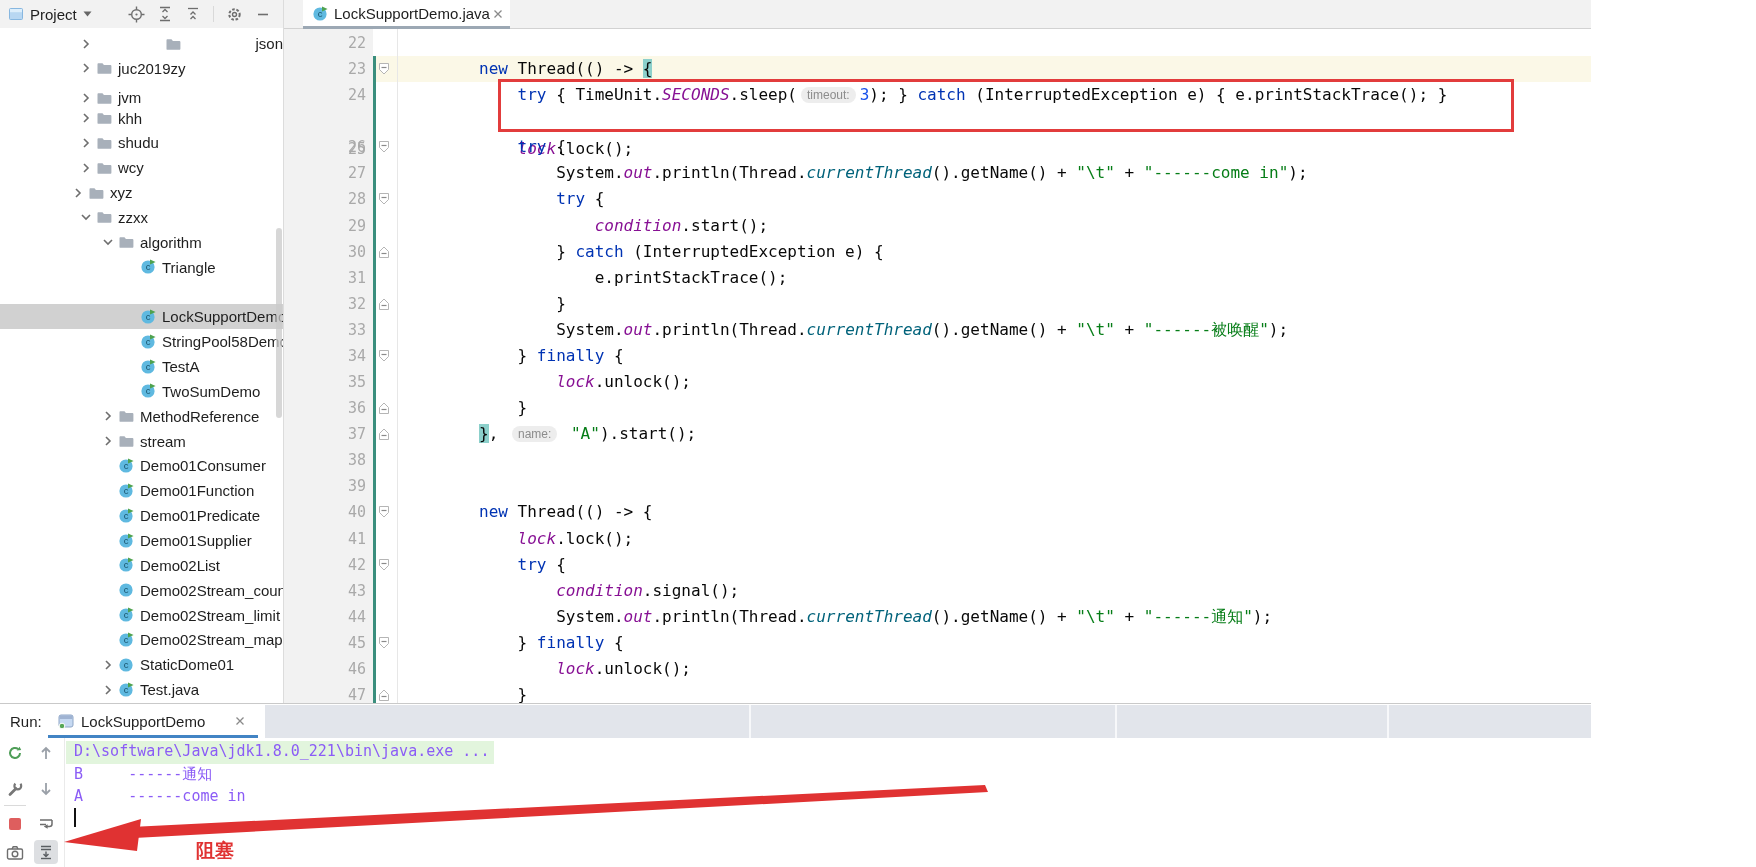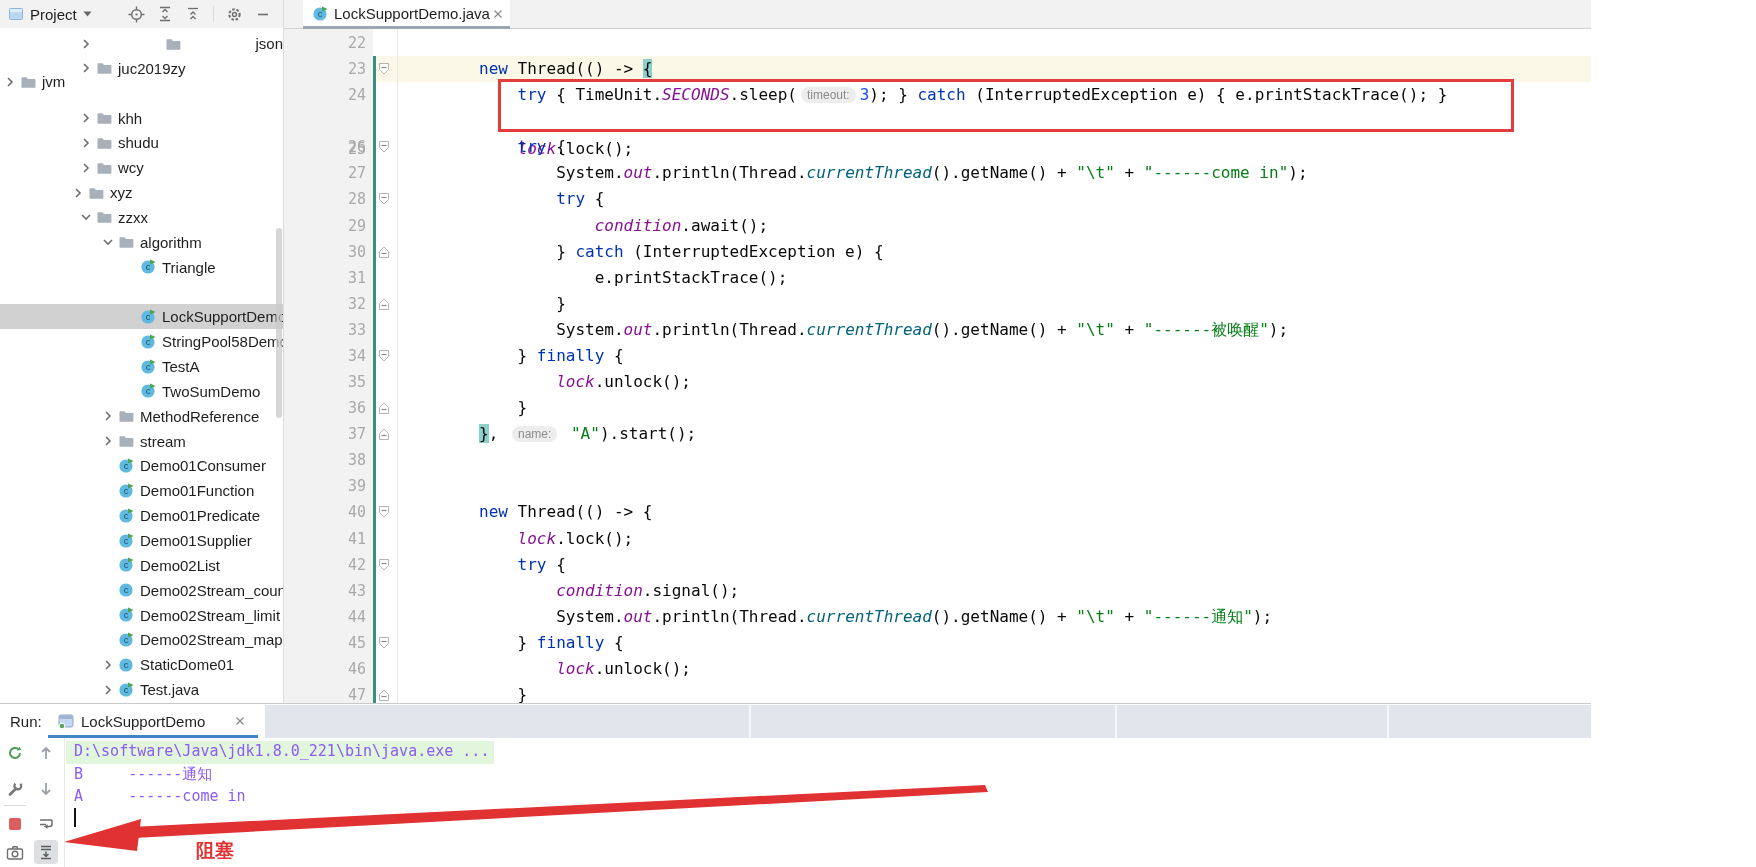--- a/index.html
+++ b/index.html
@@ -142,21 +142,21 @@
               <path d="M6 4l4 4-4 4" fill="none" stroke="#6e6e6e" stroke-width="1.6"></path>
             </svg>
           </span>
           <span class="ticon">
             <svg width="16" height="16" viewBox="0 0 16 16">
               <path d="M1.5 4.2c0-.6.4-1 1-1h4l1.4 1.9h6.6c.5 0 .9.4.9.9v6.8c0 .6-.4 1-1 1h-12c-.5 0-.9-.4-.9-.9z" fill="#a8b0ba"></path>
             </svg>
           </span>
           <span class="tlabel">juc2019zy</span>
         </div>
-        <div class="trow" style="top: 41px; ">
+        <div class="trow" style="top: 57px; padding-left: 76px;">
           <span class="tslot">
             <svg width="16" height="16" viewBox="0 0 16 16">
               <path d="M6 4l4 4-4 4" fill="none" stroke="#6e6e6e" stroke-width="1.6"></path>
             </svg>
           </span>
           <span class="ticon">
             <svg width="16" height="16" viewBox="0 0 16 16">
               <path d="M1.5 4.2c0-.6.4-1 1-1h4l1.4 1.9h6.6c.5 0 .9.4.9.9v6.8c0 .6-.4 1-1 1h-12c-.5 0-.9-.4-.9-.9z" fill="#a8b0ba"></path>
             </svg>
           </span>
@@ -508,21 +508,21 @@
           <span class="fold">
             <svg width="12" height="14" viewBox="0 0 12 14">
               <path d="M1.5 1.5h9v6L6 12 1.5 7.5z" fill="#fff" stroke="#b5b5b5"></path>
               <path d="M3.5 5.5h5" stroke="#8a8a8a" stroke-width="1.2"></path>
             </svg>
           </span>
           <pre class="code"><span class="pl">                </span><span class="kw">try</span><span class="pl"> {</span></pre>
         </div>
         <div class="cl" style="top: 183.56px;">
           <span class="ln">29</span>
-          <pre class="code"><span class="pl">                    </span><span class="fld">condition</span><span class="pl">.await();</span></pre>
+          <pre class="code"><span class="pl">                    </span><span class="fld">condition</span><span class="pl">.start();</span></pre>
         </div>
         <div class="cl" style="top: 209.64px;">
           <span class="ln">30</span>
           <span class="fold">
             <svg width="12" height="14" viewBox="0 0 12 14">
               <path d="M1.5 12.5h9v-6L6 2 1.5 6.5z" fill="#fff" stroke="#b5b5b5"></path>
               <path d="M3.5 8.5h5" stroke="#8a8a8a" stroke-width="1.2"></path>
             </svg>
           </span>
           <pre class="code"><span class="pl">                } </span><span class="kw">catch</span><span class="pl"> (InterruptedException e) {</span></pre>

